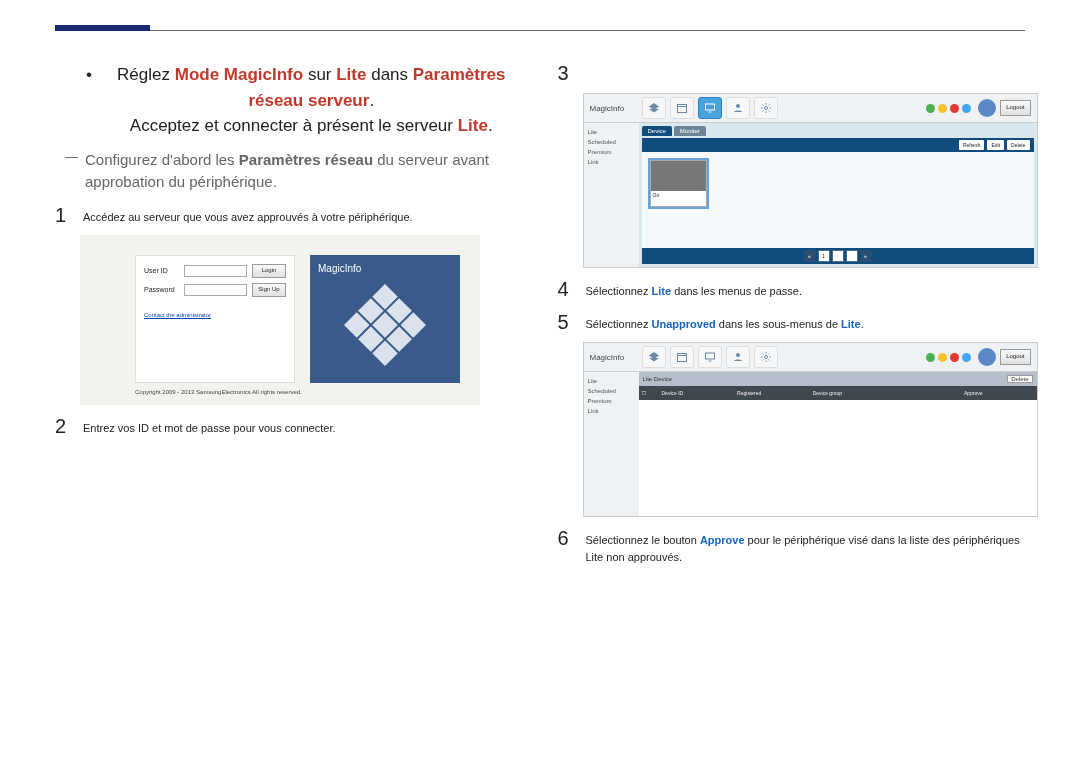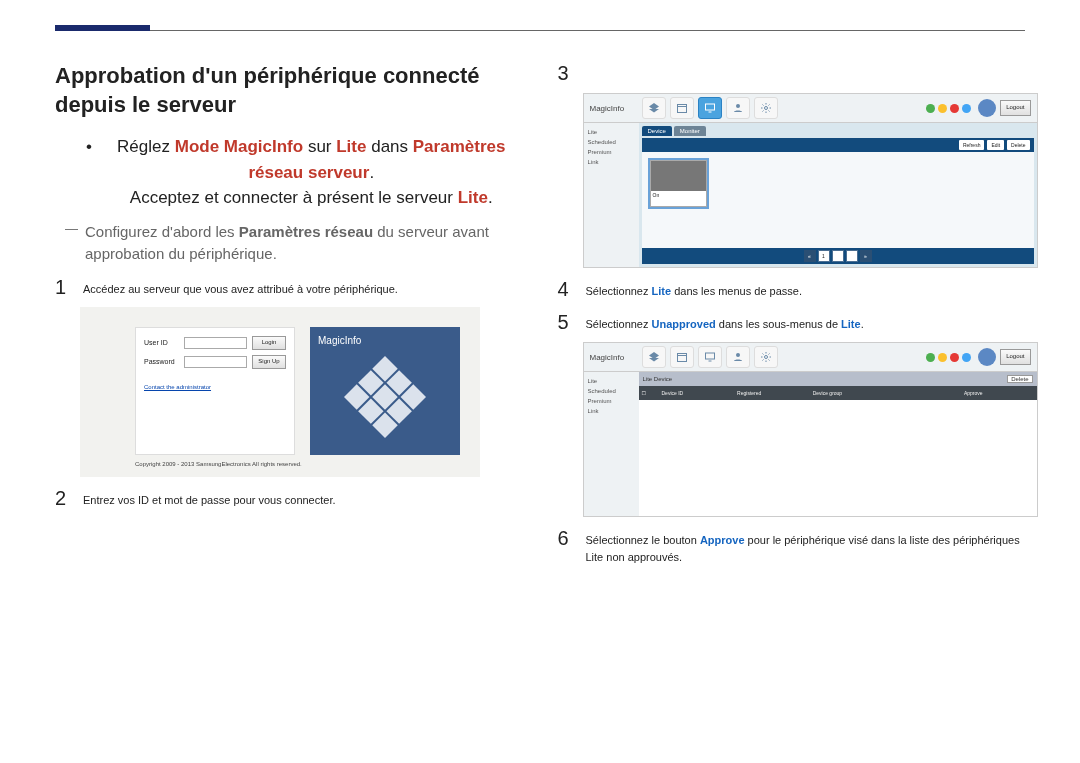--- a/index.html
+++ b/index.html
@@ -353,35 +353,34 @@
 <body>
 
 <div class="page">
   <div class="top-rule">
     <div class="accent-bar"></div>
   </div>
 
   <div class="columns">
 
     <div class="col">
-      <div class="title">Approbation d'un périphérique connecté depuis le serveur</div>
 
       <div class="bullet">
         <span>Réglez </span><span class="red">Mode MagicInfo</span><span> sur </span><span class="red">Lite</span><span> dans </span><span class="red">Paramètres réseau serveur</span><span>.</span><br>
         <span>Acceptez et connecter à présent le serveur </span><span class="red">Lite</span><span>.</span>
       </div>
 
       <div class="note">
         <span>Configurez d'abord les </span><b>Paramètres réseau</b><span> du serveur avant approbation du périphérique.</span>
       </div>
 
       
       <div class="step">
         <div class="step-num">1</div>
-        <div class="step-text">Accédez au serveur que vous avez attribué à votre périphérique.</div>
+        <div class="step-text">Accédez au serveur que vous avez approuvés à votre périphérique.</div>
       </div>
 
       
       <div class="shot-login">
         <div class="login-body">
           <div class="login-form">
             <div class="login-row">
               <div class="lbl">User ID</div>
               <div class="inp"></div>
               <div class="btn">Login</div>

